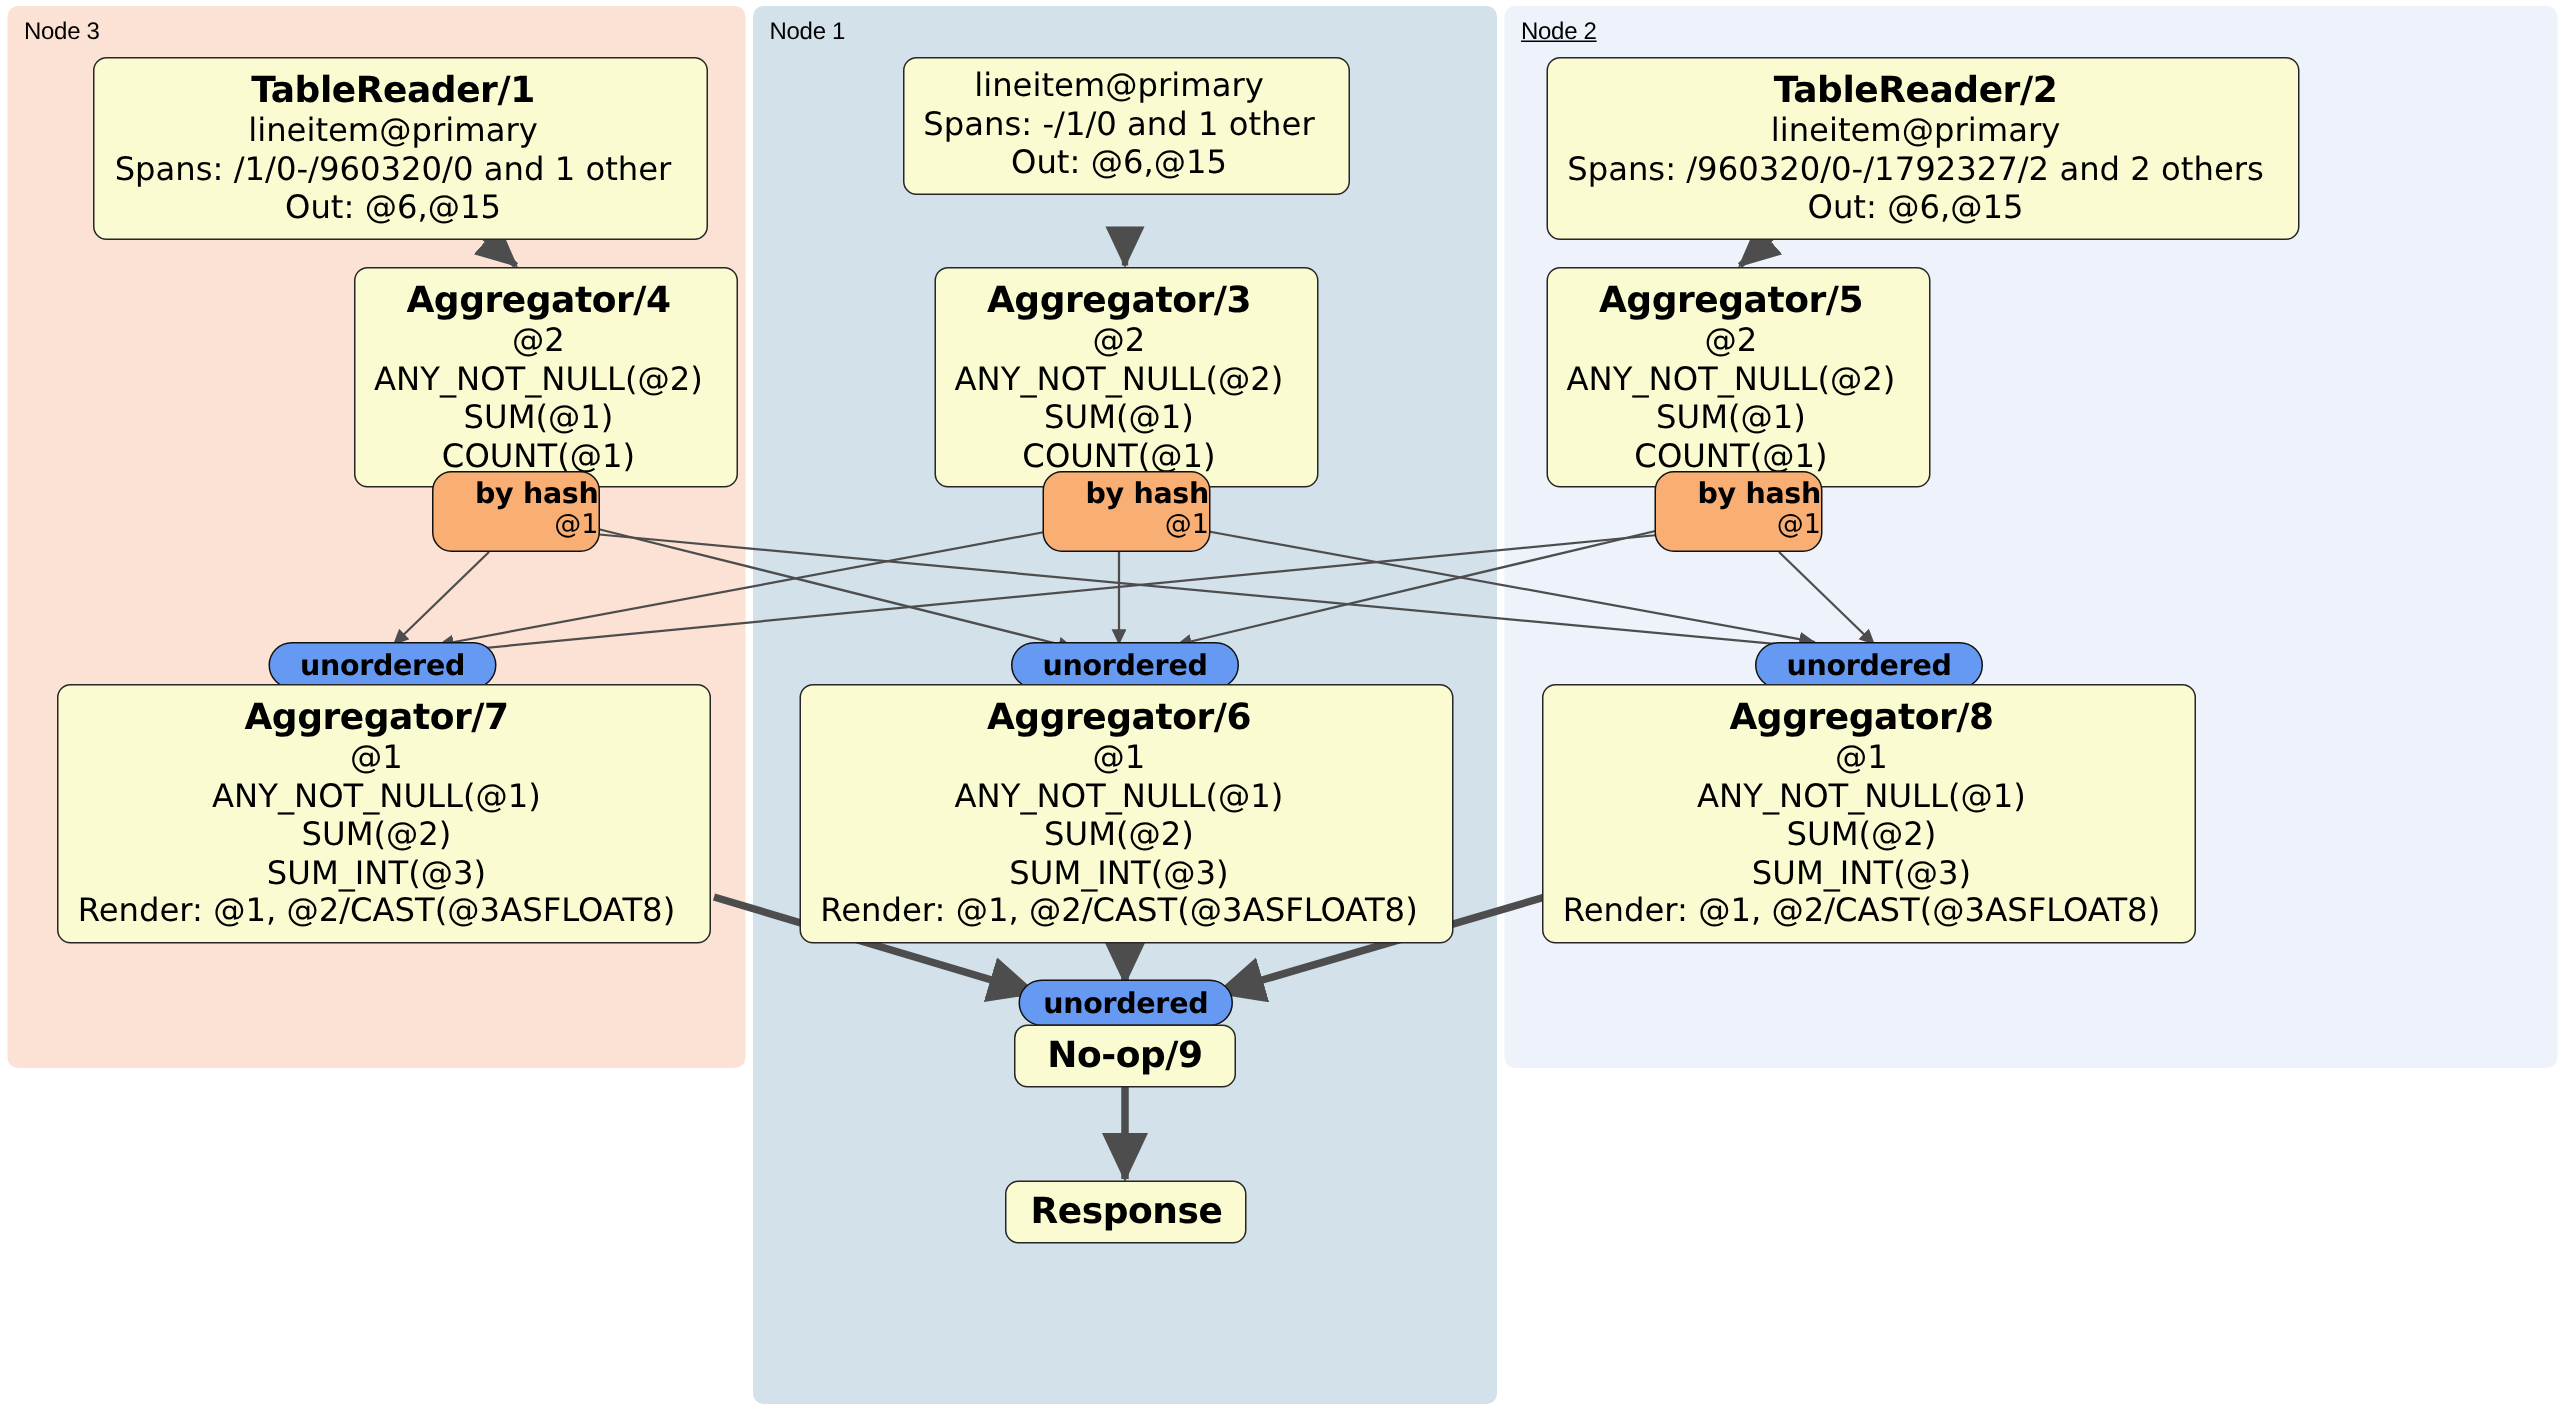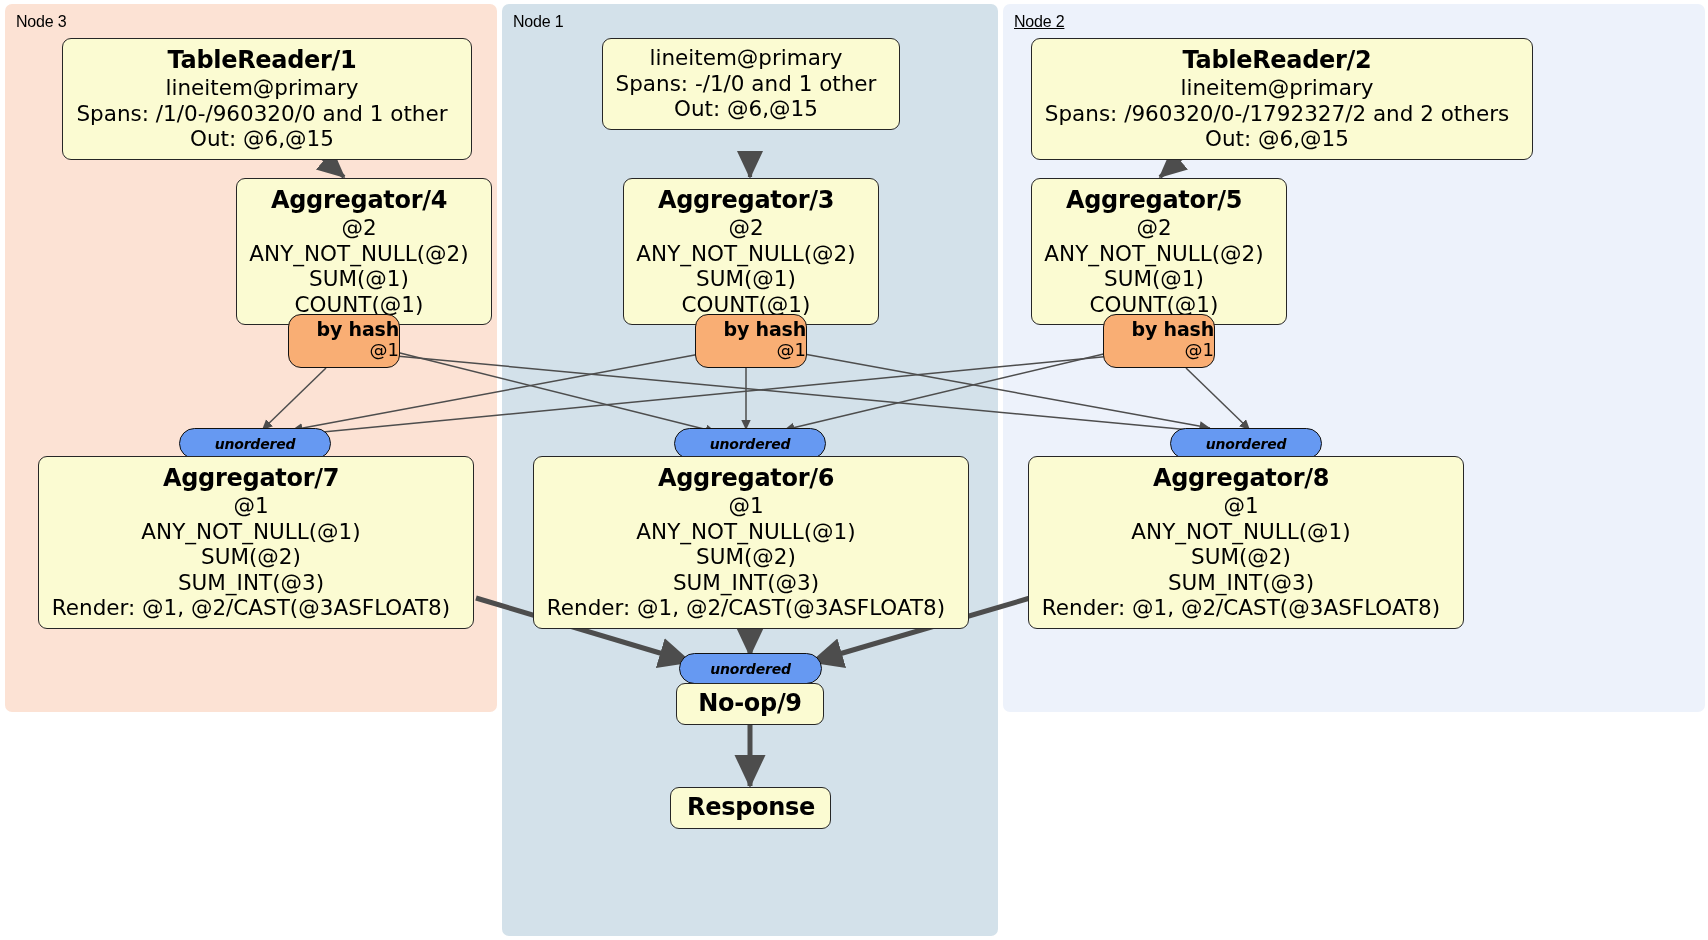--- a/index.html
+++ b/index.html
@@ -51,24 +51,23 @@
     background:#f9ae74;
     border-radius:13px;
     font-size:19px;line-height:21px;
     padding-top:4px;
   }
   .pill.hash .t1{font-weight:bold;letter-spacing:-0.2px;}
   .pill.hash .t2{font-weight:normal;font-size:18px;line-height:20px;}
   .pill.unord{
     background:#6699f2;
     border-radius:16px;
-    font-weight:bold;font-size:14px;
+    font-weight:bold;font-size:19px;
     display:flex;align-items:center;justify-content:center;
     letter-spacing:-0.2px;
-    font-style:italic;
   }
 </style>
 </head>
 <body>
 
 <div id="canvas">
 
   <div class="panel" style="left:5px;top:4px;width:492px;height:708px;background:#fce2d4;"></div>
   <div class="panel" style="left:502px;top:4px;width:496px;height:932px;background:#d3e1ea;"></div>
   <div class="panel" style="left:1003px;top:4px;width:702px;height:708px;background:#edf2fb;"></div>

